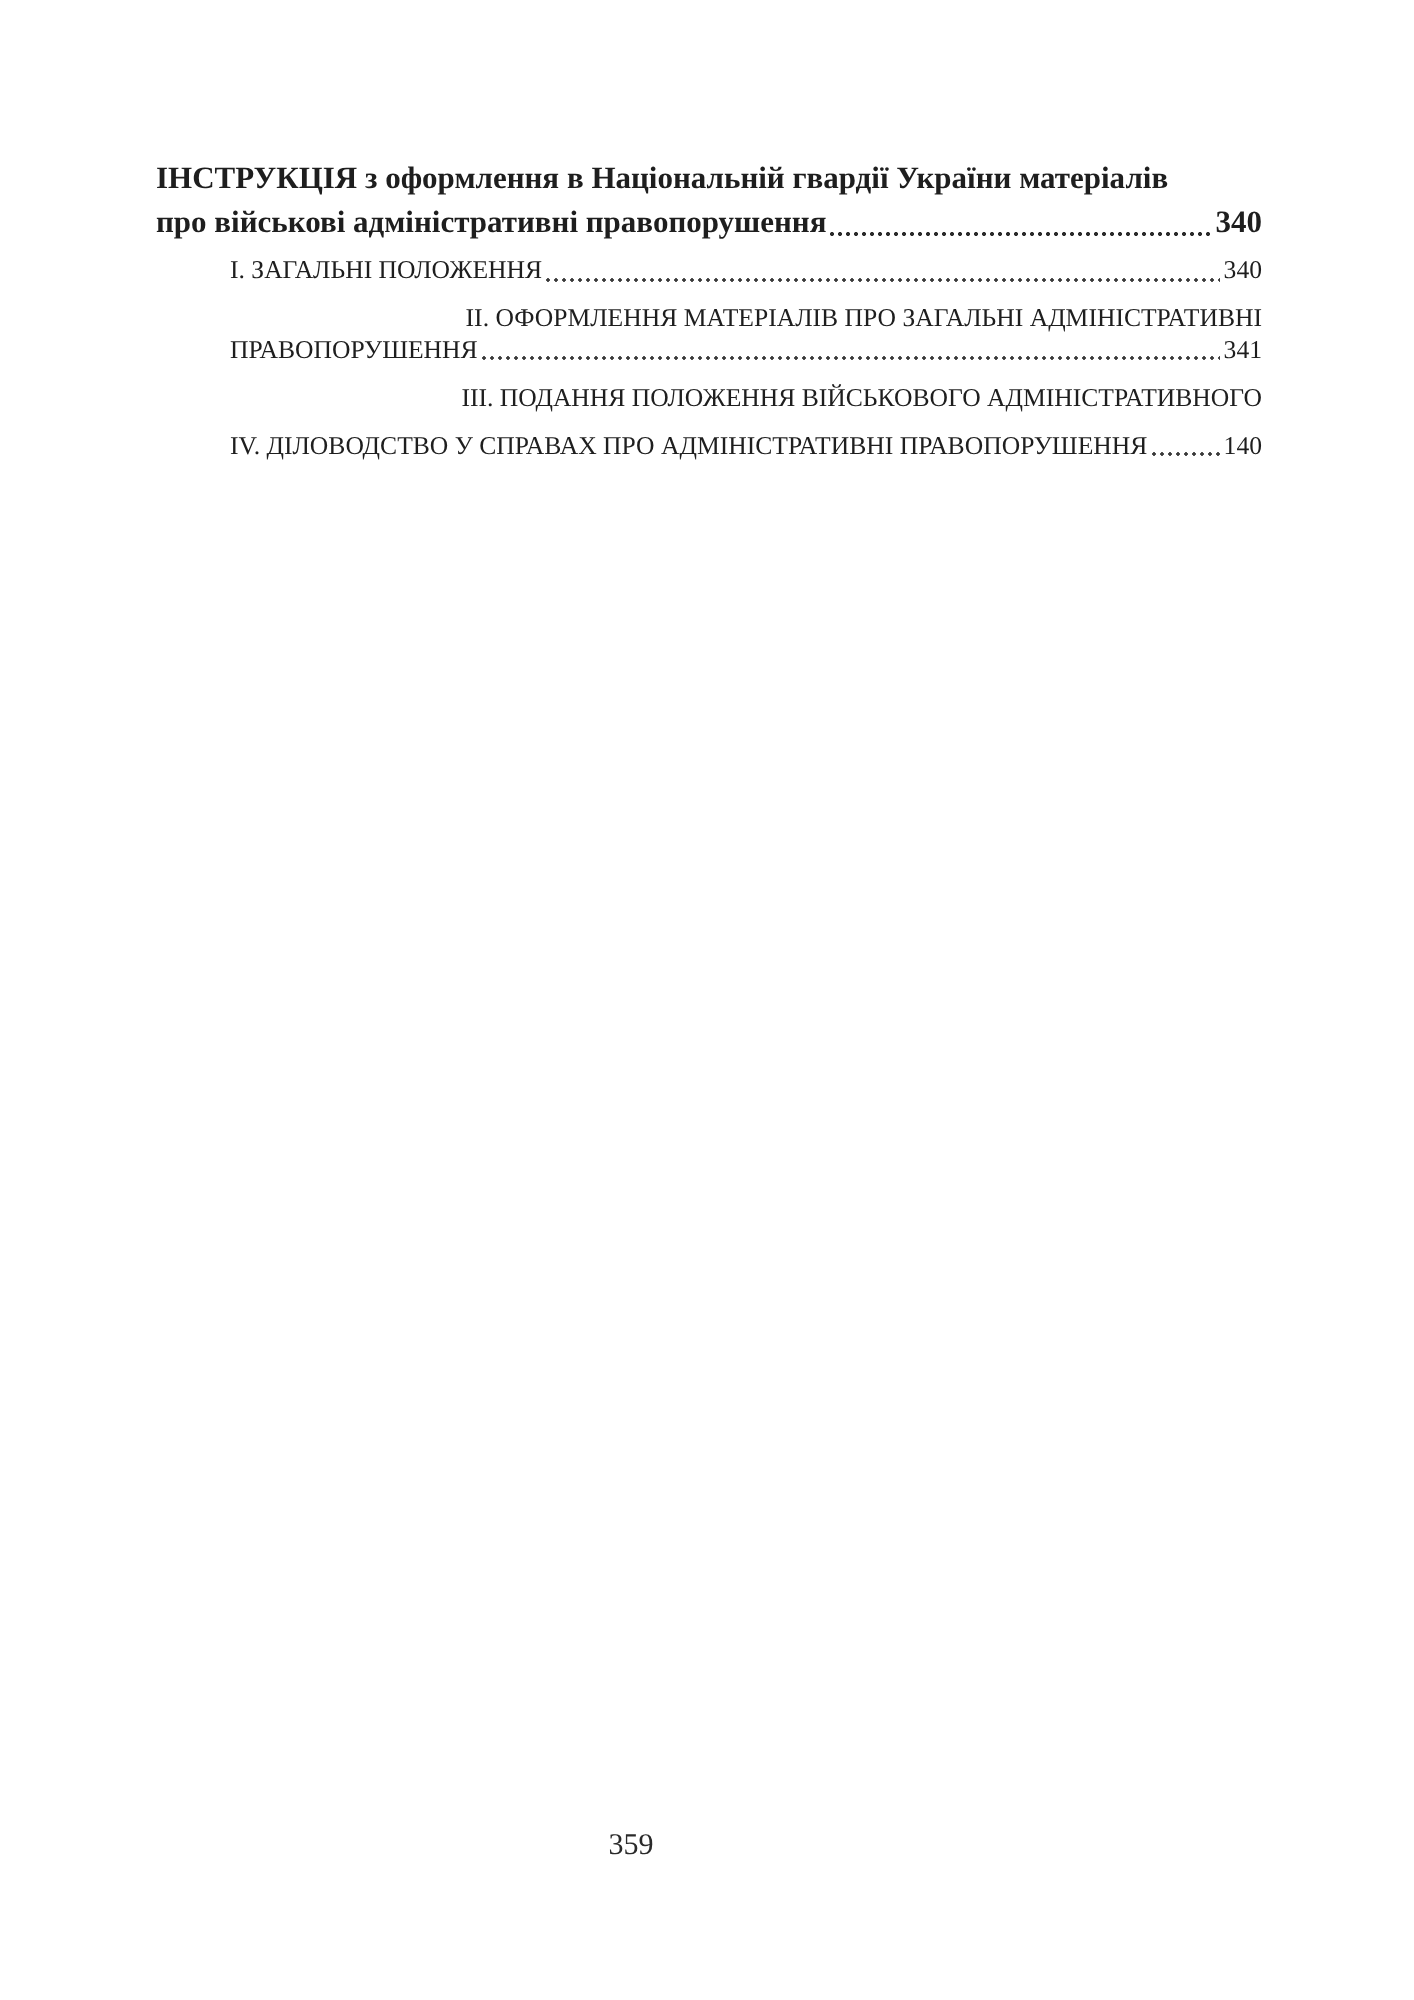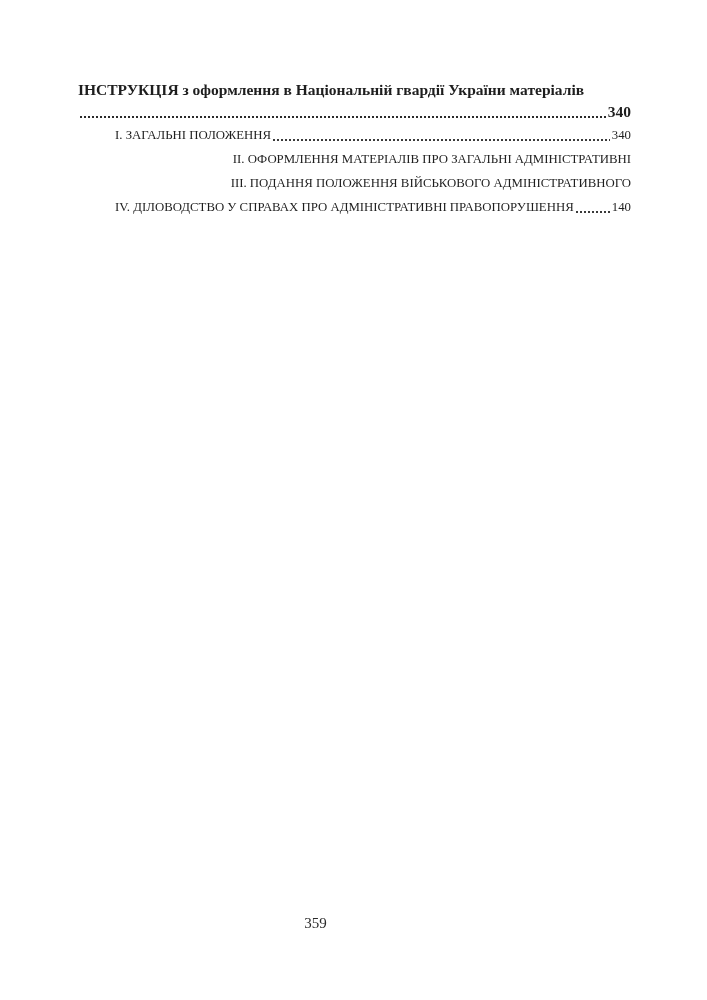--- a/index.html
+++ b/index.html
@@ -73,35 +73,41 @@
 </head>
 <body>
 
 <div class="page">
 
   <div class="toc">
 
     <div class="heading">
       <div>ІНСТРУКЦІЯ з оформлення в Національній гвардії України матеріалів</div>
       <div class="row">
+        <span class="txt">про військові адміністративні правопорушення</span>
         <span class="leader"></span>
         <span class="pg">340</span>
       </div>
     </div>
 
     <div class="entry">
       <div class="row">
         <span class="txt">I. ЗАГАЛЬНІ ПОЛОЖЕННЯ</span>
         <span class="leader"></span>
         <span class="pg">340</span>
       </div>
     </div>
 
     <div class="entry">
       <div>II. ОФОРМЛЕННЯ МАТЕРІАЛІВ ПРО ЗАГАЛЬНІ АДМІНІСТРАТИВНІ</div>
+      <div class="row">
+        <span class="txt">ПРАВОПОРУШЕННЯ</span>
+        <span class="leader"></span>
+        <span class="pg">341</span>
+      </div>
     </div>
 
     <div class="entry">
       <div>III. ПОДАННЯ ПОЛОЖЕННЯ ВІЙСЬКОВОГО АДМІНІСТРАТИВНОГО</div>
     </div>
 
     <div class="entry">
       <div class="row">
         <span class="txt">IV. ДІЛОВОДСТВО У СПРАВАХ ПРО АДМІНІСТРАТИВНІ ПРАВОПОРУШЕННЯ</span>
         <span class="leader"></span>

